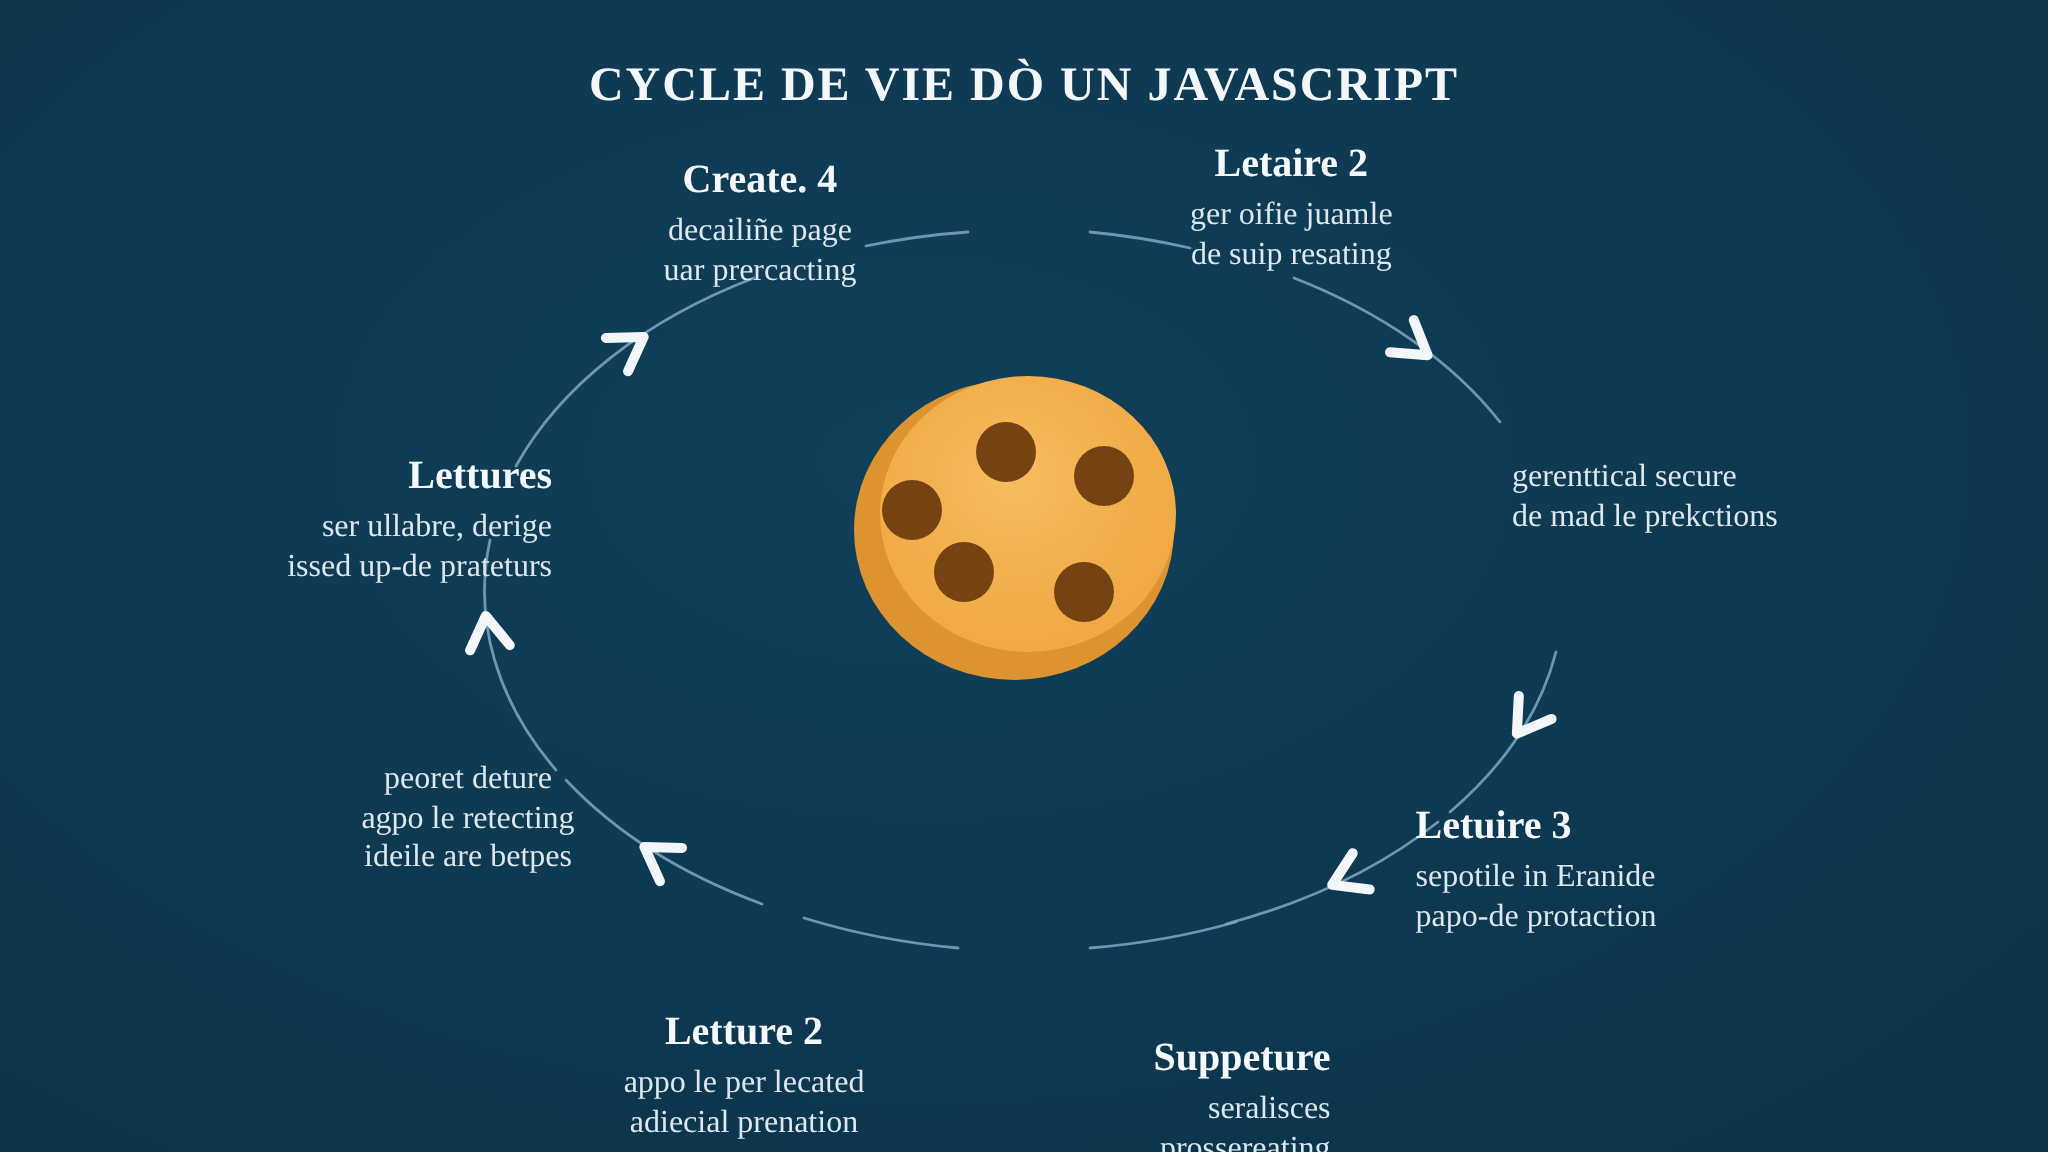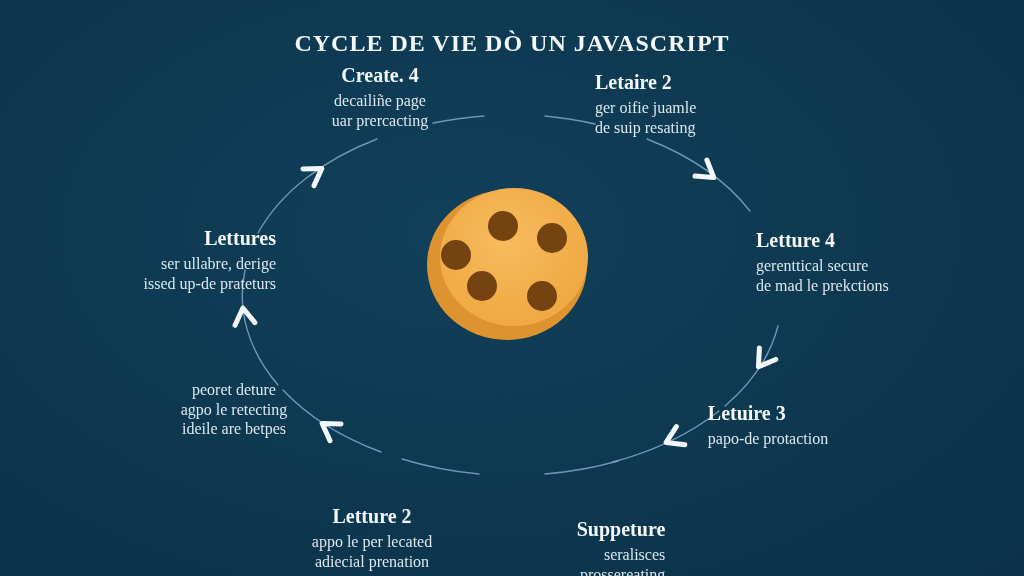--- a/index.html
+++ b/index.html
@@ -12,22 +12,22 @@
   }
   .title{
     position:absolute;left:512px;top:30px;transform:translateX(-50%);
     margin:0;white-space:nowrap;
     font-size:24px;font-weight:bold;letter-spacing:1px;
     color:#f3f7f9;
   }
   svg.diagram{position:absolute;left:0;top:0;z-index:1;}
   .stage{position:absolute;z-index:2;color:#dde7ee;font-size:16px;line-height:19.5px;white-space:nowrap;}
   .stage h2{margin:0 0 4px 0;font-size:20px;line-height:23px;font-weight:bold;color:#f6f9fb;}
-  .st-create  {left:380px;top:64px;transform:translateX(-50%);text-align:center;}
-  .st-letaire {left:595px;top:71px;text-align:left;}
+  .st-create  {left:380px;top:79px;transform:translateX(-50%);text-align:center;}
+  .st-letaire {left:595px;top:71px;text-align:center;}
   .st-letture4{left:756px;top:229px;text-align:left;}
   .st-leture3 {left:768px;top:402px;transform:translateX(-50%);text-align:left;}
   .st-suppeture{left:621px;top:480px;transform:translateX(-50%);text-align:right;margin-top:38px;}
   .st-letture2{left:372px;top:478px;transform:translateX(-50%);text-align:center;margin-top:27px;}
   .st-letture7{left:234px;top:380px;transform:translateX(-50%);text-align:center;}
   .st-lettures{right:748px;top:227px;text-align:right;}
   .arc{fill:none;stroke:#7fa6c8;stroke-width:1.4;stroke-linecap:round;opacity:.85;}
   .ah{fill:none;stroke:#f4f7f9;stroke-width:5;stroke-linecap:round;stroke-linejoin:round;}
 </style>
 </head>
@@ -99,27 +99,27 @@
     <div class="ln">uar prercacting</div>
   </div>
 
   <div class="stage st-letaire">
     <h2>Letaire 2</h2>
     <div class="ln">ger oifie juamle</div>
     <div class="ln">de suip resating</div>
   </div>
 
   <div class="stage st-letture4">
-    <h2>Letture 4</h2>
     <div class="ln">gerenttical secure</div>
     <div class="ln">de mad le prekctions</div>
   </div>
 
   <div class="stage st-leture3">
     <h2>Letuire 3</h2>
+    <div class="ln">sepotile in Eranide</div>
     <div class="ln">papo-de protaction</div>
   </div>
 
   <div class="stage st-suppeture">
     <h2>Suppeture</h2>
     <div class="ln">seralisces</div>
     <div class="ln">prossereating</div>
   </div>
 
   <div class="stage st-letture2">

